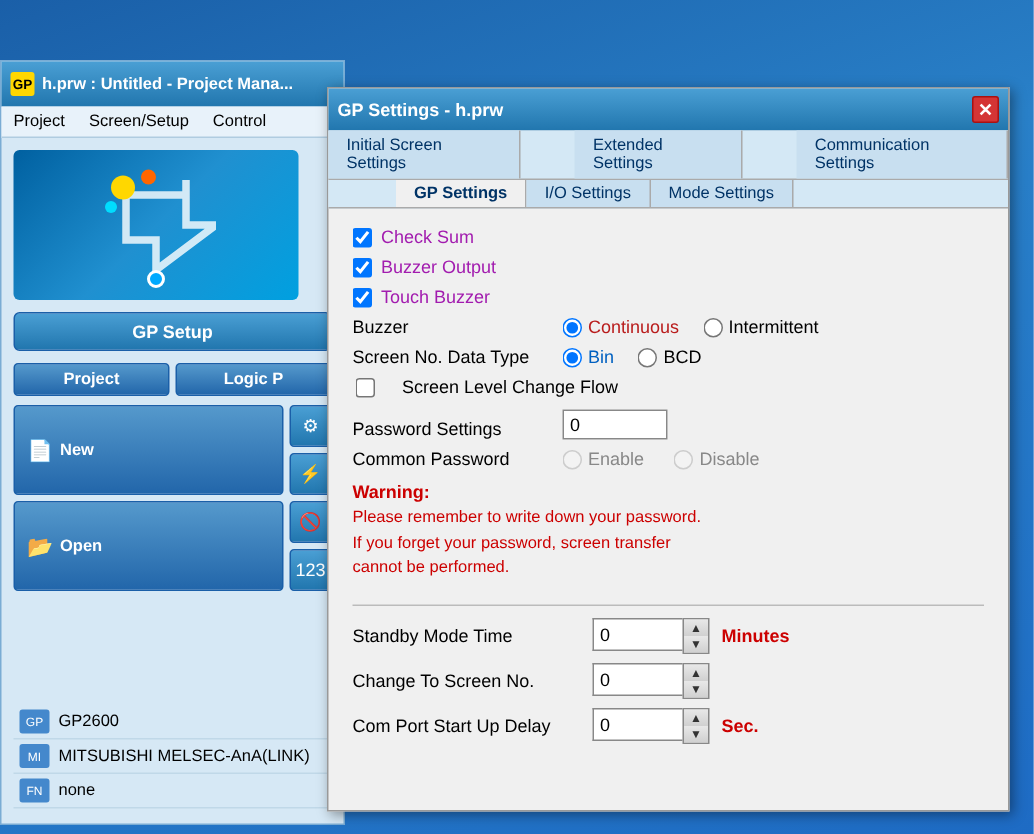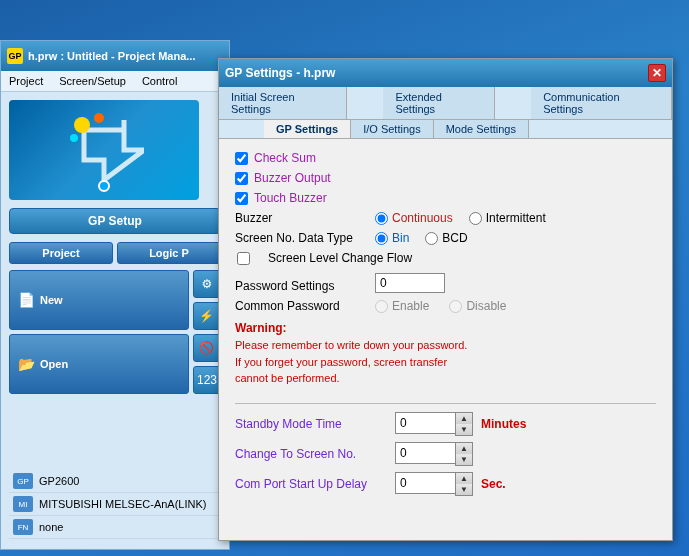--- a/index.html
+++ b/index.html
@@ -387,21 +387,21 @@
     }
 
     .spinbox-row {
       display: flex;
       align-items: center;
       margin-bottom: 6px;
     }
     .spinbox-label {
       width: 160px;
       font-size: 12px;
-      color: #6d28d9;
+      color: #000000;
     }
     .spinbox-container {
       display: flex;
       align-items: stretch;
       margin-right: 8px;
     }
     .spinbox-input {
       width: 60px;
       height: 22px;
       border: 1px solid #888;

